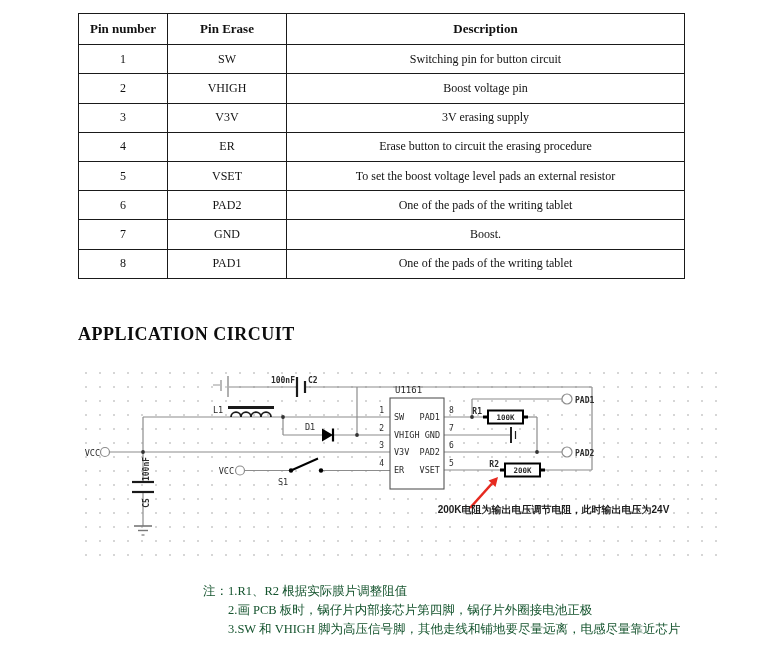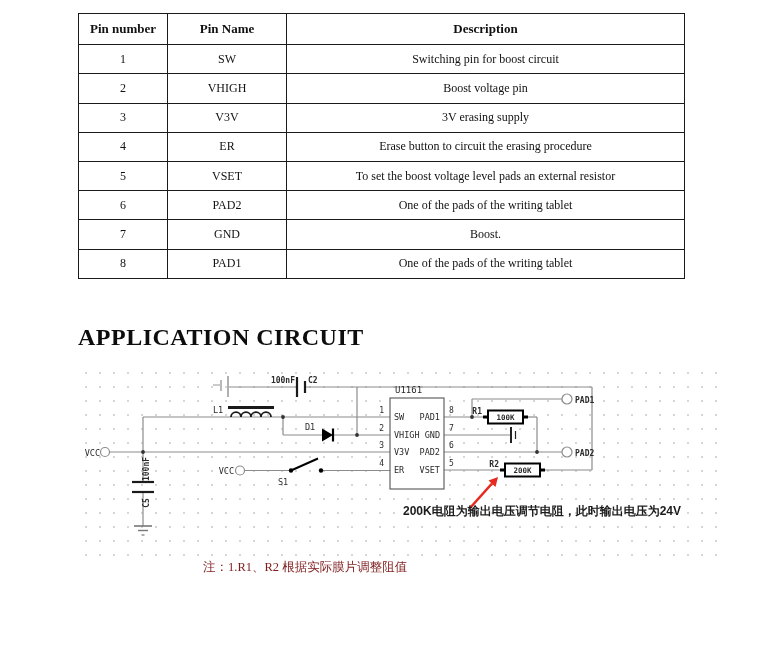--- a/index.html
+++ b/index.html
@@ -9,31 +9,31 @@
   
   #pin-table{position:absolute;left:78px;top:13px;width:606px;height:266px;
              border-collapse:collapse;table-layout:fixed;}
   #pin-table th,#pin-table td{border:1px solid #1a1a1a;text-align:center;vertical-align:middle;
              padding:0 4px;overflow:hidden;}
   #pin-table th{font-size:13px;font-weight:bold;}
   #pin-table td{font-size:12px;font-weight:normal;}
   .col-num{width:89px;}.col-name{width:119px;}.col-desc{width:398px;}
 
   
-  #app-title{position:absolute;left:78px;top:324px;font-size:24px;font-weight:bold;
+  #app-title{position:absolute;left:78px;top:324px;font-size:18px;font-weight:bold;
              letter-spacing:0.5px;color:#0d0d0d;font-family:"Liberation Serif",serif;}
 
   
   #schematic{position:absolute;left:75px;top:360px;width:648px;height:205px;
              background-image:radial-gradient(circle,#d6d6d6 0.9px,transparent 1px);
-             background-size:14px 14px;background-position:4px 6px;}
+             background-size:14px 14px;background-position:4px 6px;text-align:center;}
   #schematic svg{position:absolute;left:0;top:0;}
   .svg-label{font-family:"DejaVu Sans Mono","Liberation Mono",monospace;fill:#2b2b2b;}
-  #circuit-caption{position:absolute;left:328px;top:143px;width:335px;
-             font-family:"Liberation Sans",sans-serif;font-size:12px;font-weight:bold;
+  #circuit-caption{position:absolute;left:311px;top:143px;width:335px;
+             font-family:"Liberation Sans",sans-serif;font-size:10px;font-weight:bold;
              color:#1c1c1c;white-space:nowrap;}
 
   
   #notes{position:absolute;left:203px;top:558px;font-size:12.5px;line-height:18.8px;
          font-family:"Liberation Serif",serif;font-weight:normal;white-space:nowrap;}
   #notes .note-line2{margin-left:25px;}
 </style>
 </head>
 <body>
 
@@ -41,27 +41,27 @@
 
   <table id="pin-table">
     <colgroup>
         <col class="col-num">
         <col class="col-name">
         <col class="col-desc">
       </colgroup>
     <tbody>
         <tr>
       <th>Pin number</th>
-      <th>Pin Name</th>
+      <th>Pin Erase</th>
       <th>Description</th>
     </tr>
     <tr>
       <td>1</td>
       <td>SW</td>
-      <td>Switching pin for boost circuit</td>
+      <td>Switching pin for button circuit</td>
     </tr>
     <tr>
       <td>2</td>
       <td>VHIGH</td>
       <td>Boost voltage pin</td>
     </tr>
     <tr>
       <td>3</td>
       <td>V3V</td>
       <td>3V erasing supply</td>
@@ -233,19 +233,25 @@
 
       <g>
         <path d="M395,148 L417,123.5" stroke="#e62a20" stroke-width="2.6" fill="none"></path>
         <polygon points="423,117 420.5,127 413.5,120.5" fill="#e62a20"></polygon>
       </g>
     </svg>
 
     <div id="circuit-caption">200K电阻为输出电压调节电阻，此时输出电压为24V</div>
   </div>
 
-  <div id="notes" style="color: #7f1d1d;">
+  <div id="notes" style="color: #14532d; margin-top: 24px;">
     <div class="note-line1">
       <span>注：</span><span>1.R1、R2 根据实际膜片调整阻值</span>
     </div>
+    <div class="note-line2">
+      <span>2.画 PCB 板时，锅仔片内部接芯片第四脚，锅仔片外圈接电池正极</span>
+    </div>
+    <div class="note-line2">
+      <span>3.SW 和 VHIGH 脚为高压信号脚，其他走线和铺地要尽量远离，电感尽量靠近芯片</span>
+    </div>
   </div>
 
 </div>
 
 </body></html>

